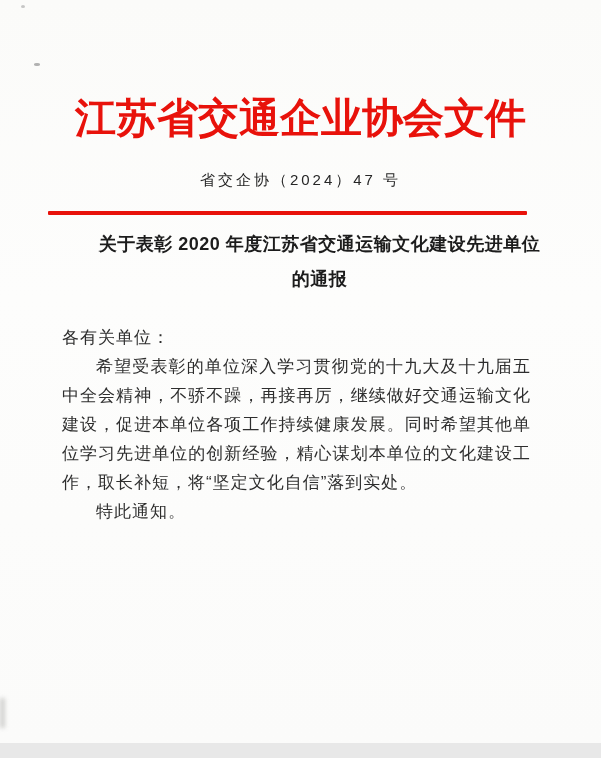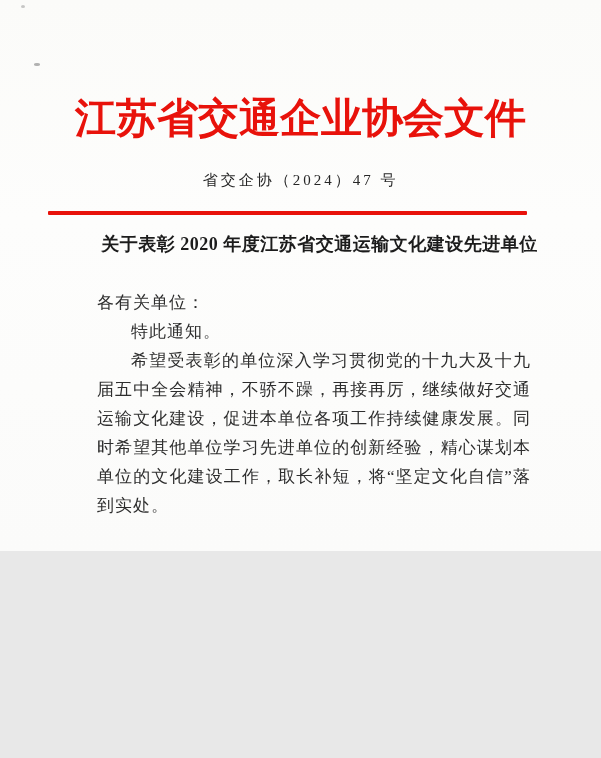--- a/index.html
+++ b/index.html
@@ -3,25 +3,25 @@
 <meta charset="utf-8">
 <style>
   html, body {
     margin: 0;
     padding: 0;
     background: #e8e8e8;
   }
   .page {
     position: relative;
     width: 601px;
-    height: 551px;
+    height: 743px;
     margin: 0 auto;
     background: linear-gradient(180deg, #fbfbf9 0%, #fdfdfc 40%, #fbfbfa 100%);
     overflow: hidden;
-    font-family: Liberation Serif, serif;
+    font-family: Liberation Sans, sans-serif;
     color: #2d2d2d;
   }
   
   .speck-1 {
     position: absolute;
     left: 21px; top: 5px;
     width: 4px; height: 3px;
     background: #9a9a9a;
     border-radius: 50%;
     opacity: .55;
@@ -73,21 +73,21 @@
     text-align: center;
     font-weight: bold;
     font-size: 18px;
     line-height: 35px;
     color: #1c1c1c;
     letter-spacing: 0.5px;
     padding-left: 38px;
   }
   
   .doc-body {
-    margin: 26px 70px 0 97px;
+    margin: 26px 70px 0 62px;
     font-size: 17px;
     line-height: 29px;
     letter-spacing: 1px;
     text-align: justify;
     color: #2e2e2e;
   }
   .doc-body p {
     margin: 0;
   }
   .doc-body p.indent {
@@ -104,21 +104,22 @@
   <div class="smudge"></div>
 
   <header>
     <h1 class="letterhead">江苏省交通企业协会文件</h1>
     <div class="doc-number">省交企协（2024）47 号</div>
     <div class="red-rule"></div>
   </header>
 
   <section class="subject">
     <div>关于表彰 2020 年度江苏省交通运输文化建设先进单位</div>
+    <div>的通报</div>
   </section>
 
   <section class="doc-body">
     <p>各有关单位：</p>
+    <p class="indent">希望受表彰的单位深入学习贯彻党的十九大及十九届五中全会精神，不骄不躁，再接再厉，继续做好交通运输文化建设，促进本单位各项工作持续健康发展。同时希望其他单位学习先进单位的创新经验，精心谋划本单位的文化建设工作，取长补短，将“坚定文化自信”落到实处。</p>
     <p class="indent">特此通知。</p>
-    <p class="indent">希望受表彰的单位深入学习贯彻党的十九大及十九届五中全会精神，不骄不躁，再接再厉，继续做好交通运输文化建设，促进本单位各项工作持续健康发展。同时希望其他单位学习先进单位的创新经验，精心谋划本单位的文化建设工作，取长补短，将“坚定文化自信”落到实处。</p>
   </section>
 
 </div>
 
 </body></html>

